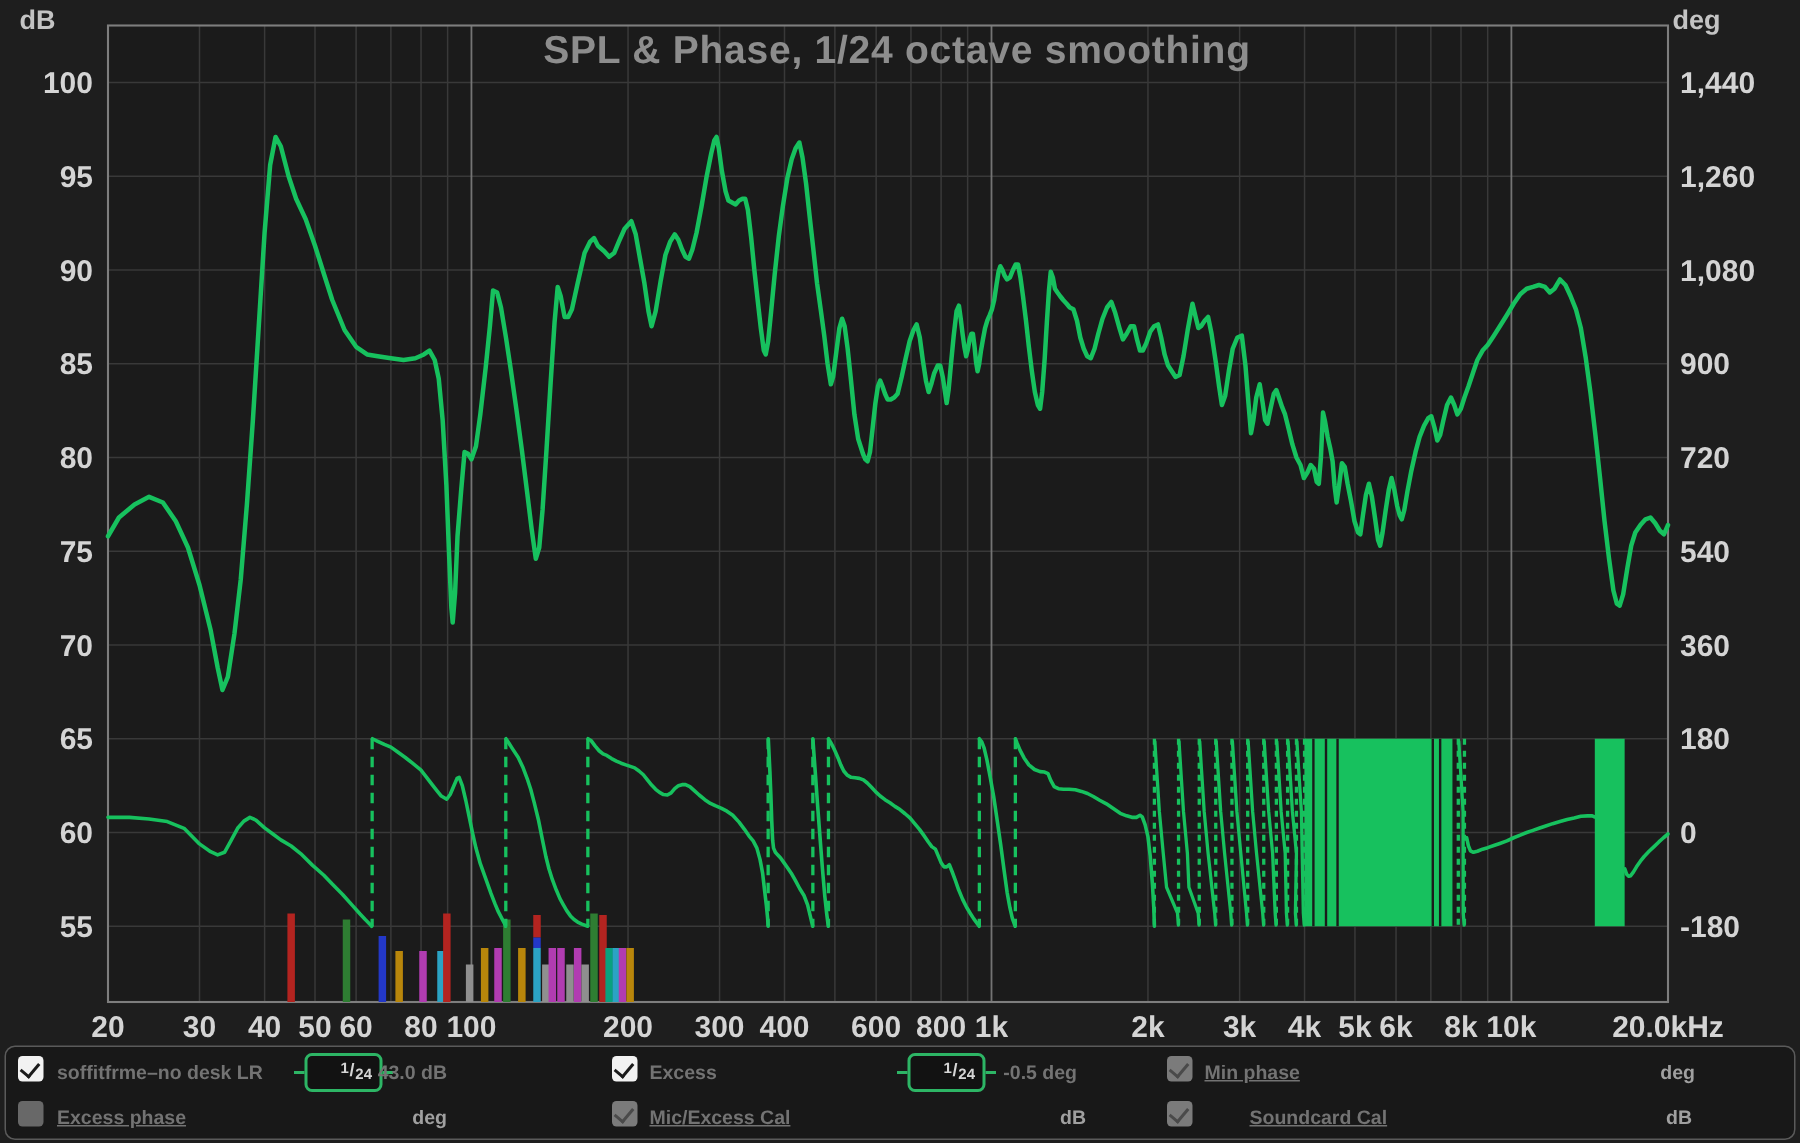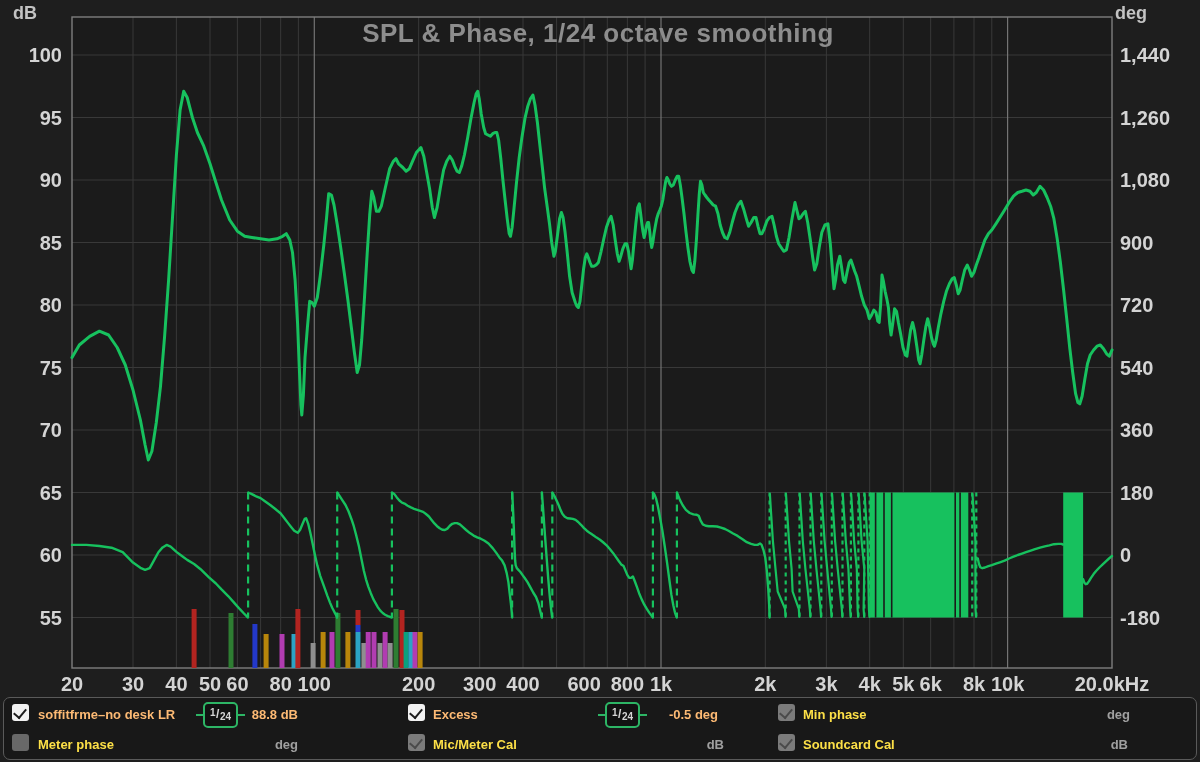--- a/index.html
+++ b/index.html
@@ -8,40 +8,40 @@
   #chart-svg-holder{position:absolute;left:0;top:0;width:984px;height:700px;}
   .corner-unit{position:absolute;top:3px;font-size:18px;font-weight:700;color:#c3c3c3;}
   #unit-left{left:13px;}
   #unit-right{left:1115px;}
   #chart-title{position:absolute;top:18px;left:598px;transform:translateX(-50%);
        font-size:26px;font-weight:700;color:#8d8d8d;white-space:nowrap;letter-spacing:.5px;}
   
   #legend-panel{position:absolute;left:3px;right:3px;top:697px;height:61px;
        background:#181818;border:1px solid #5a5a5a;border-radius:7px;}
   .lg-item{position:absolute;font-size:13px;font-weight:700;white-space:nowrap;}
-  .lg-green{color:#fdba74;}
-  .lg-gray{color:#fde047;}
+  .lg-green{color:#737373;}
+  .lg-gray{color:#737373;text-decoration:underline;}
   .lg-unit{color:#a0a0a0;}
   .row1{top:707px;}
   .row2{top:737px;}
   .cb{position:absolute;width:17px;height:17px;border-radius:3px;}
   .cb.on{background:#f2f2f2;}
   .cb.on::after{content:"";position:absolute;left:4px;top:2px;width:6px;height:10px;
        border-right:2.6px solid #1b1b1b;border-bottom:2.6px solid #1b1b1b;transform:rotate(40deg);}
   .cb.dis{background:#7b7b7b;}
   .cb.dis::after{content:"";position:absolute;left:4px;top:2px;width:6px;height:10px;
        border-right:2.6px solid #4a4a4a;border-bottom:2.6px solid #4a4a4a;transform:rotate(40deg);}
   .cb.off{background:#686868;}
   .cb-row1{top:704px;}
   .cb-row2{top:734px;}
   
   .smooth-icon{position:absolute;top:702px;display:flex;align-items:center;}
   .smooth-stub{width:7px;height:2px;background:#2db565;}
   .smooth-box{border:2px solid #2db565;border-radius:5px;background:#121212;
-       padding:1px 5px 2px 5px;color:#d5d5d5;font-size:11px;font-weight:700;line-height:15px;}
+       padding:1px 5px 2px 22px;color:#d5d5d5;font-size:11px;font-weight:700;line-height:15px;}
   .smooth-box .num{font-size:10px;vertical-align:2px;}
   .smooth-box .den{font-size:10px;vertical-align:-2px;}
   .smooth-box .fslash{font-size:12px;margin:0 0.5px;}
 </style>
 </head>
 <body>
 
 <div id="app">
   <div id="chart-svg-holder"><svg width="1200" height="700" xmlns="http://www.w3.org/2000/svg" font-family="Liberation Sans, sans-serif">
         <rect x="0" y="0" width="1200" height="700" fill="#1e1e1e"></rect>
@@ -209,35 +209,35 @@
 
   <div id="legend-panel"></div>
 
   <span class="cb on cb-row1" style="left:12px"></span>
   <span class="lg-item lg-green row1" style="left:38px">soffitfrme–no desk LR</span>
   <span class="smooth-icon" style="left:196px">
     <span class="smooth-stub"></span>
       <span class="smooth-box"><span class="num">1</span><span class="fslash">/</span><span class="den">24</span></span>
       <span class="smooth-stub"></span>
   </span>
-  <span class="lg-item lg-green row1" style="right:902px">88.8 dB</span>
+  <span class="lg-item lg-green row1" style="right:902px">43.0 dB</span>
   <span class="cb on cb-row1" style="left:408px"></span>
   <span class="lg-item lg-green row1" style="left:433px">Excess</span>
   <span class="smooth-icon" style="left:598px">
     <span class="smooth-stub"></span>
       <span class="smooth-box"><span class="num">1</span><span class="fslash">/</span><span class="den">24</span></span>
       <span class="smooth-stub"></span>
   </span>
   <span class="lg-item lg-green row1" style="right:482px">-0.5 deg</span>
   <span class="cb dis cb-row1" style="left:778px"></span>
   <span class="lg-item lg-gray row1" style="left:803px">Min phase</span>
   <span class="lg-item lg-unit row1" style="right:70px">deg</span>
 
   <span class="cb off cb-row2" style="left:12px"></span>
-  <span class="lg-item lg-gray row2" style="left:38px">Meter phase</span>
+  <span class="lg-item lg-gray row2" style="left:38px">Excess phase</span>
   <span class="lg-item lg-unit row2" style="right:902px">deg</span>
   <span class="cb dis cb-row2" style="left:408px"></span>
-  <span class="lg-item lg-gray row2" style="left:433px">Mic/Meter Cal</span>
+  <span class="lg-item lg-gray row2" style="left:433px">Mic/Excess Cal</span>
   <span class="lg-item lg-unit row2" style="right:476px">dB</span>
   <span class="cb dis cb-row2" style="left:778px"></span>
-  <span class="lg-item lg-gray row2" style="left:803px">Soundcard Cal</span>
+  <span class="lg-item lg-gray row2" style="left:833px">Soundcard Cal</span>
   <span class="lg-item lg-unit row2" style="right:72px">dB</span>
 </div>
 
 </body></html>

